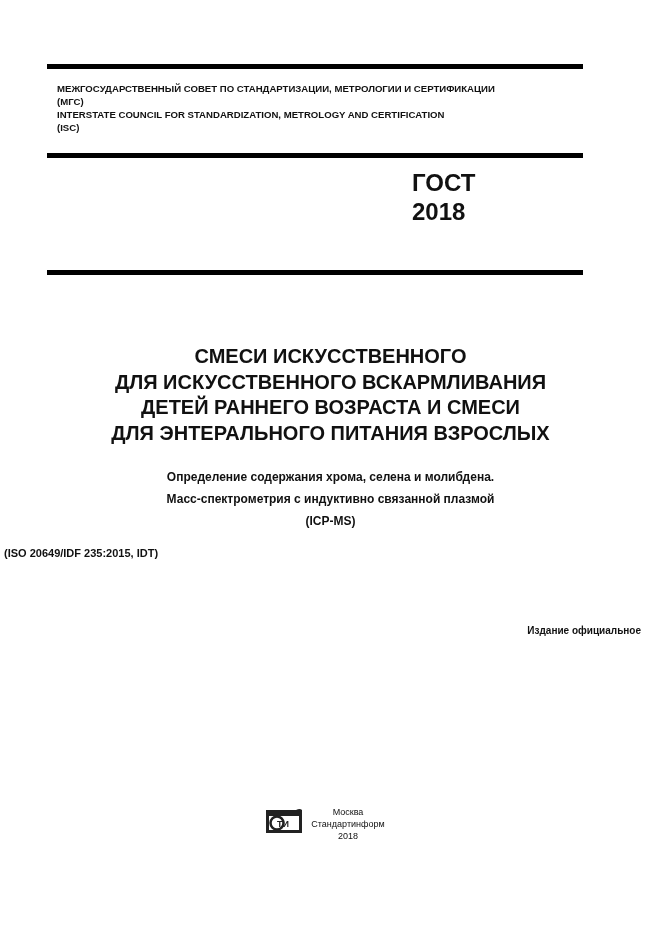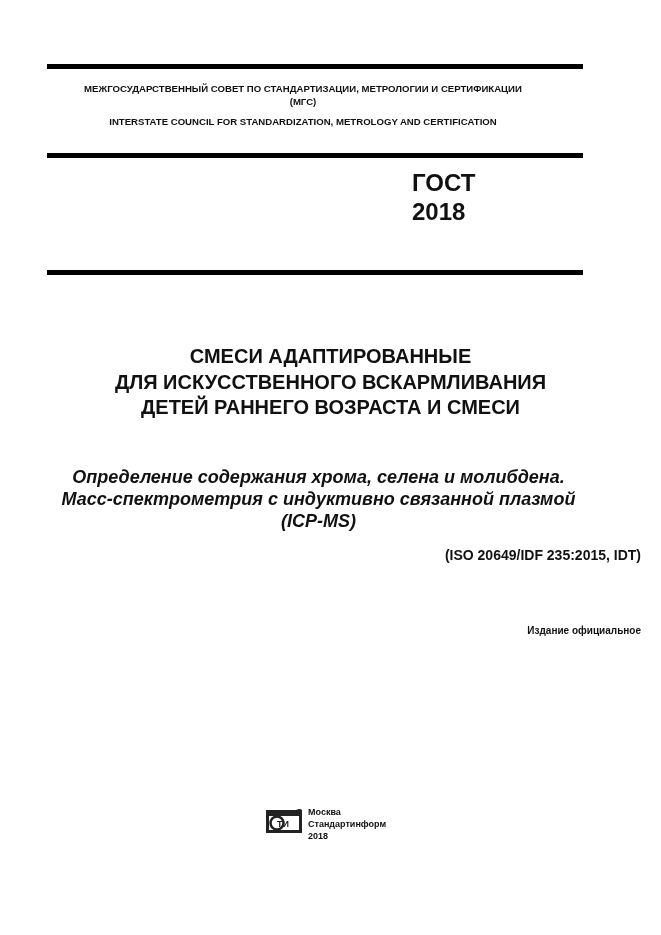--- a/index.html
+++ b/index.html
@@ -1,62 +1,64 @@
 <!DOCTYPE html>
 <html><head>
 <meta charset="utf-8">
 <style>
   html, body { margin:0; padding:0; background:#ffffff; }
   body { width:661px; height:935px; position:relative; overflow:hidden;
          font-family:"Liberation Sans", sans-serif; color:#111; }
   .rule { position:absolute; left:47px; width:536px; height:5px; background:#000; }
-  .council { position:absolute; left:35px; width:536px; text-align:center;
+  .council { position:absolute; left:57px; width:536px; text-align:left;
              font-weight:bold; font-size:9.6px; line-height:13px; }
   .std-label { position:absolute; left:100px; width:320px; text-align:center;
                font-weight:bold; font-size:11px; letter-spacing:5.2px; line-height:24px; }
   .gost { position:absolute; left:412px; top:168px; font-weight:bold; font-size:24px; line-height:29px; }
   .title { position:absolute; left:20px; width:621px; text-align:center; font-weight:bold;
            font-size:20px; line-height:25.5px; top:344px; }
-  .subtitle { position:absolute; left:8px; width:621px; text-align:center; font-weight:bold;
-              font-size:18px; line-height:22px; top:466px;font-style:italic; }
-  .iso-ref { position:absolute; left:20px; width:621px; text-align:right; font-weight:bold;
-             font-size:14px; top:547px; }
+  .subtitle { position:absolute; left:20px; width:621px; text-align:center; font-weight:bold;
+              font-size:12px; line-height:22px; top:466px; }
+  .iso-ref { position:absolute; left:4px; width:621px; text-align:left; font-weight:bold;
+             font-size:11px; top:547px; }
   .edition { position:absolute; left:20px; width:621px; text-align:right; font-weight:bold;
              font-size:10px; top:625px; }
   .logo { position:absolute; left:264px; top:807px; width:40px; height:28px;text-align:right; }
-  .publisher { position:absolute; left:308px; top:806px; width:80px; text-align:left;
-               font-weight:bold; font-size:9px; line-height:12px; }
+  .publisher { position:absolute; left:308px; top:806px; width:80px; text-align:center;
+               font-weight:normal; font-size:9px; line-height:12px; }
 </style>
 </head>
 <body>
 
 <div class="rule" style="top:64px;"></div>
 
 <div class="council" style="top:82px;">
   <div>МЕЖГОСУДАРСТВЕННЫЙ СОВЕТ ПО СТАНДАРТИЗАЦИИ, МЕТРОЛОГИИ И СЕРТИФИКАЦИИ</div>
   <div>(МГС)</div>
-  <div style="margin-top:7px;">INTERSTATE COUNCIL FOR STANDARDIZATION, METROLOGY AND CERTIFICATION</div>
+  <div style="margin-top:0;">INTERSTATE COUNCIL FOR STANDARDIZATION, METROLOGY AND CERTIFICATION</div>
+  <div>(ISC)</div>
 </div>
 
 <div class="rule" style="top:153px;"></div>
 
 <div class="std-label" style="top:191px;">
 </div>
 
 <div class="gost">
   <div>ГОСТ</div>
   <div>2018</div>
 </div>
 
 <div class="rule" style="top:270px;"></div>
 
 <div class="title">
-  <div>СМЕСИ АДАПТИРОВАННЫЕ</div>
+  <div>СМЕСИ ИСКУССТВЕННОГО</div>
   <div>ДЛЯ ИСКУССТВЕННОГО ВСКАРМЛИВАНИЯ</div>
   <div>ДЕТЕЙ РАННЕГО ВОЗРАСТА И СМЕСИ</div>
+  <div>ДЛЯ ЭНТЕРАЛЬНОГО ПИТАНИЯ ВЗРОСЛЫХ</div>
 </div>
 
 <div class="subtitle">
   <div>Определение содержания хрома, селена и молибдена.</div>
   <div>Масс-спектрометрия с индуктивно связанной плазмой</div>
   <div>(ICP-MS)</div>
 </div>
 
 <div class="iso-ref">(ISO 20649/IDF 235:2015, IDT)</div>
 

